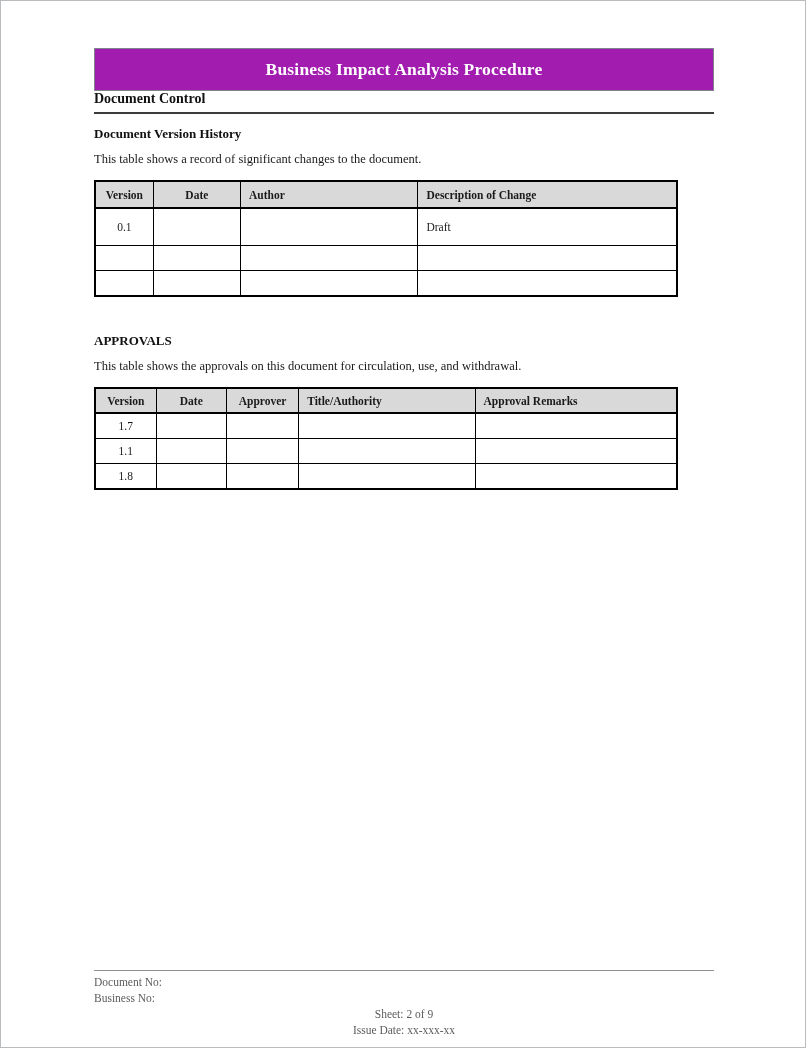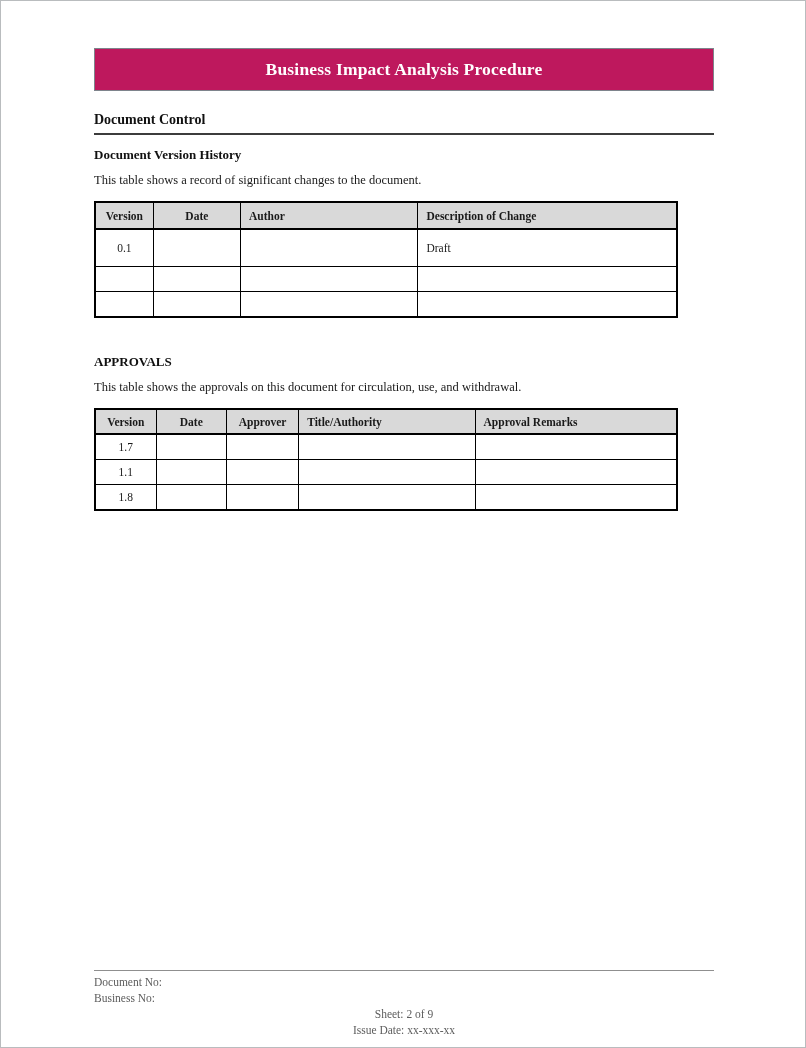--- a/index.html
+++ b/index.html
@@ -11,30 +11,29 @@
     width: 806px; height: 1048px;
     background: #ffffff;
     border: 1px solid #b9bcbe;
     overflow: hidden;
   }
   .content { position: absolute; left: 93px; width: 620px; top: 0; }
 
   .banner {
     margin-top: 47px;
     height: 43px;
-    background: #be185d;
+    background: #a21caf;
     border: 1px solid #7e848c;
     display: flex; align-items: center; justify-content: center;
   }
   .banner-title {
     color: #ffffff; font-weight: bold; font-size: 17.5px; letter-spacing: 0.2px;
   }
 
   .doc-control-heading {
-    margin-top: 21px;
     font-size: 14px; font-weight: bold; color: #111;
     padding-bottom: 5px;
     border-bottom: 2px solid #3c3c3c;
   }
 
   .sub-heading {
     margin-top: 12px;
     font-size: 13px; font-weight: bold; color: #111;
   }
   .approvals-heading { margin-top: 36px; }

